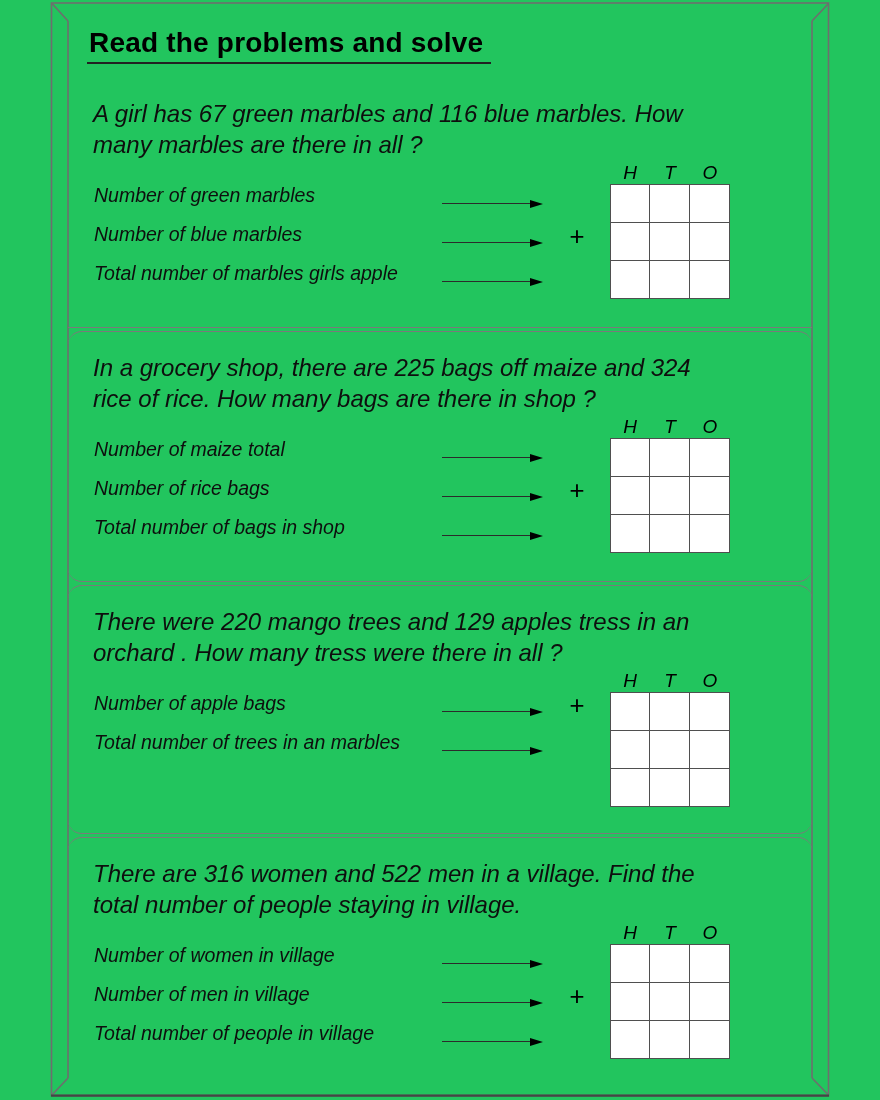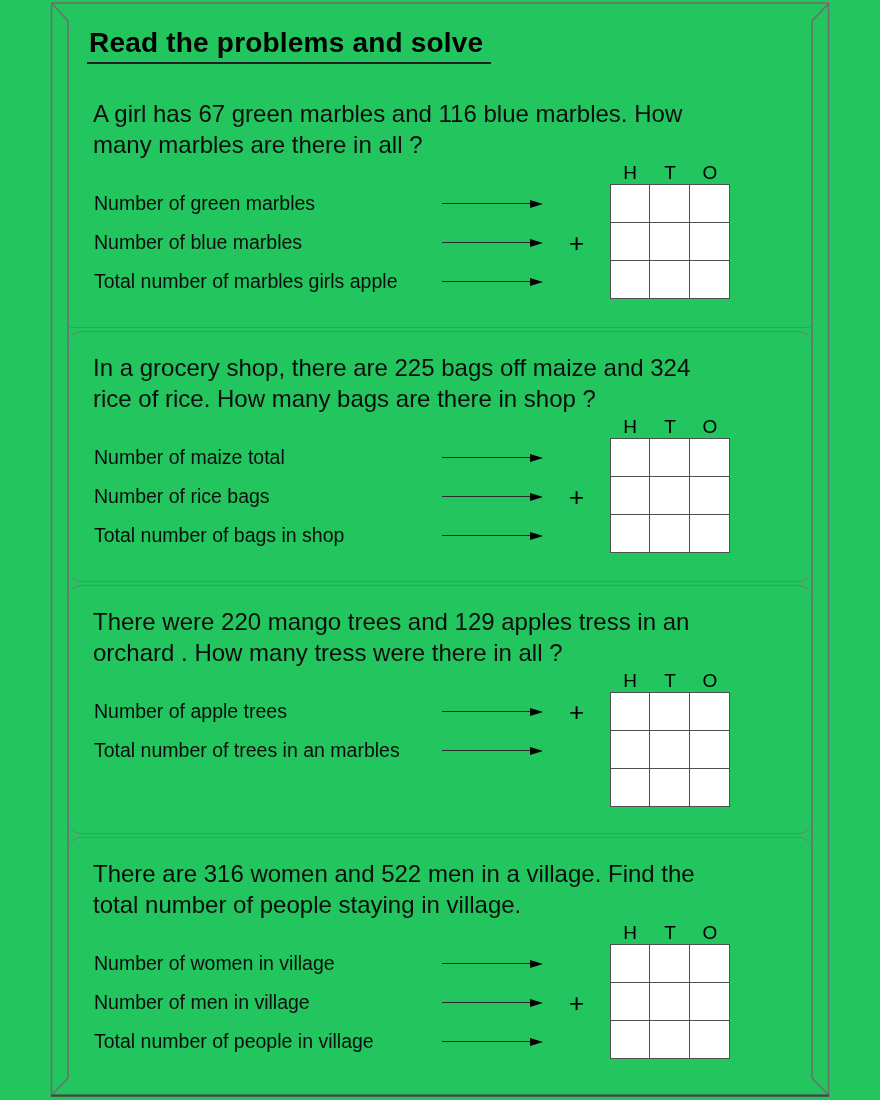--- a/index.html
+++ b/index.html
@@ -7,31 +7,31 @@
   body { font-family:"Liberation Sans", sans-serif; color:#111; }
   .page { position:relative; width:880px; height:1100px; background:#22c55e; overflow:hidden; }
   .frame-svg { position:absolute; left:0; top:0; }
 
   .content { position:absolute; left:68px; top:0; width:744px; }
 
   .title { display:inline-block; margin:27px 0 0 19px; font-size:28px; font-weight:bold;
            letter-spacing:0.2px; color:#000; border-bottom:2px solid #222;
            padding:0 8px 3px 2px; }
 
-  section.problem { display:block; border-bottom:1.5px solid #7a7a7a; padding:20px 16px 26px 0; }
+  section.problem { display:block; border-bottom:1.5px solid #7a7a7a; padding:20px 16px 26px 0;font-style:italic; }
   section.problem + section.problem { border-top:1.5px solid #7a7a7a; margin-top:3px;border-radius:14px; }
   section.problem.first { padding-top:34px; }
   section.problem.last { border-bottom:none; }
 
   .ptext { margin-left:25px; font-size:24px; line-height:31px; color:#0e0e0e; }
   .ptext div { white-space:nowrap; }
 
   .work { display:flex; margin-top:2px; }
   .rows { margin-top:22px; width:542px; }
-  .row { height:39px; display:flex; align-items:center; }
+  .row { height:39px; display:flex; }
   .row-label { display:block; padding-left:26px; width:348px; font-size:19.5px; color:#0e0e0e; white-space:nowrap; overflow:hidden; }
   .arrow { width:101px; display:flex; align-items:center; }
   .arrow .shaft { width:88px; height:1.8px; background:#2b2b2b; }
   .arrow .head { width:0; height:0; border-left:13px solid #000; border-top:4.6px solid transparent; border-bottom:4.6px solid transparent; }
   .plusbox { width:67px; text-align:center; font-size:26px; color:#000; line-height:1; }
 
   .gridcol { width:120px; }
   .hto { display:flex; height:22px; font-size:19px; color:#000; }
   .hto span { width:40px; text-align:center; }
   .grid { width:120px; box-sizing:border-box; border:1.5px solid #4f4f4f; display:grid;
@@ -172,21 +172,21 @@
 
     
     <section class="problem">
       <div class="ptext">
         <div>There were 220 mango trees and 129 apples tress in an</div>
         <div>orchard . How many tress were there in all ?</div>
       </div>
       <div class="work">
         <div class="rows">
           <div class="row">
-            <span class="row-label">Number of apple trees</span>
+            <span class="row-label">Number of apple bags</span>
             <span class="arrow">
                 <span class="shaft"></span>
                 <span class="head"></span>
               </span>
             <span class="plusbox">+</span>
           </div>
           <div class="row">
             <span class="row-label">Total number of trees in an marbles</span>
             <span class="arrow">
                 <span class="shaft"></span>

